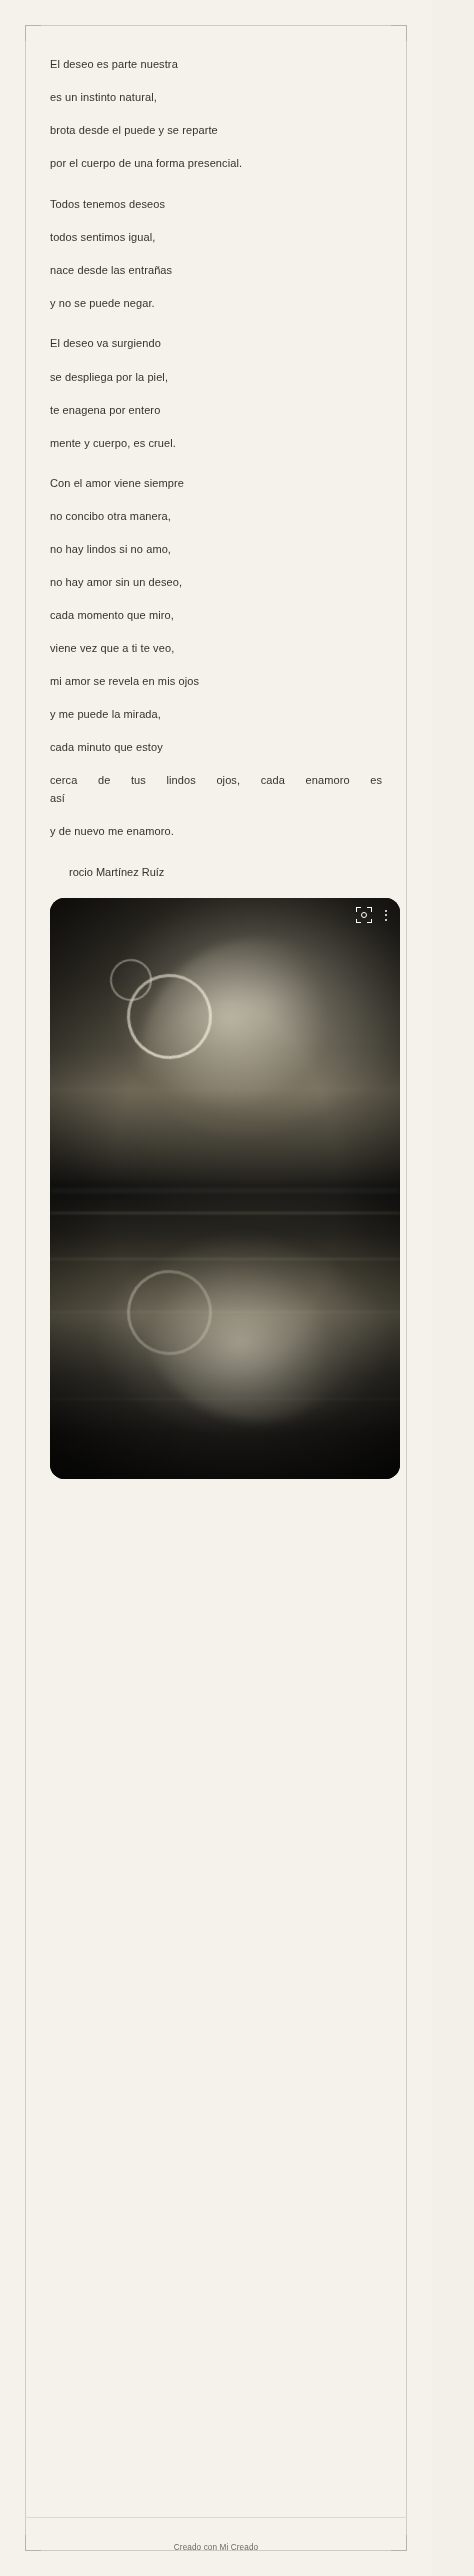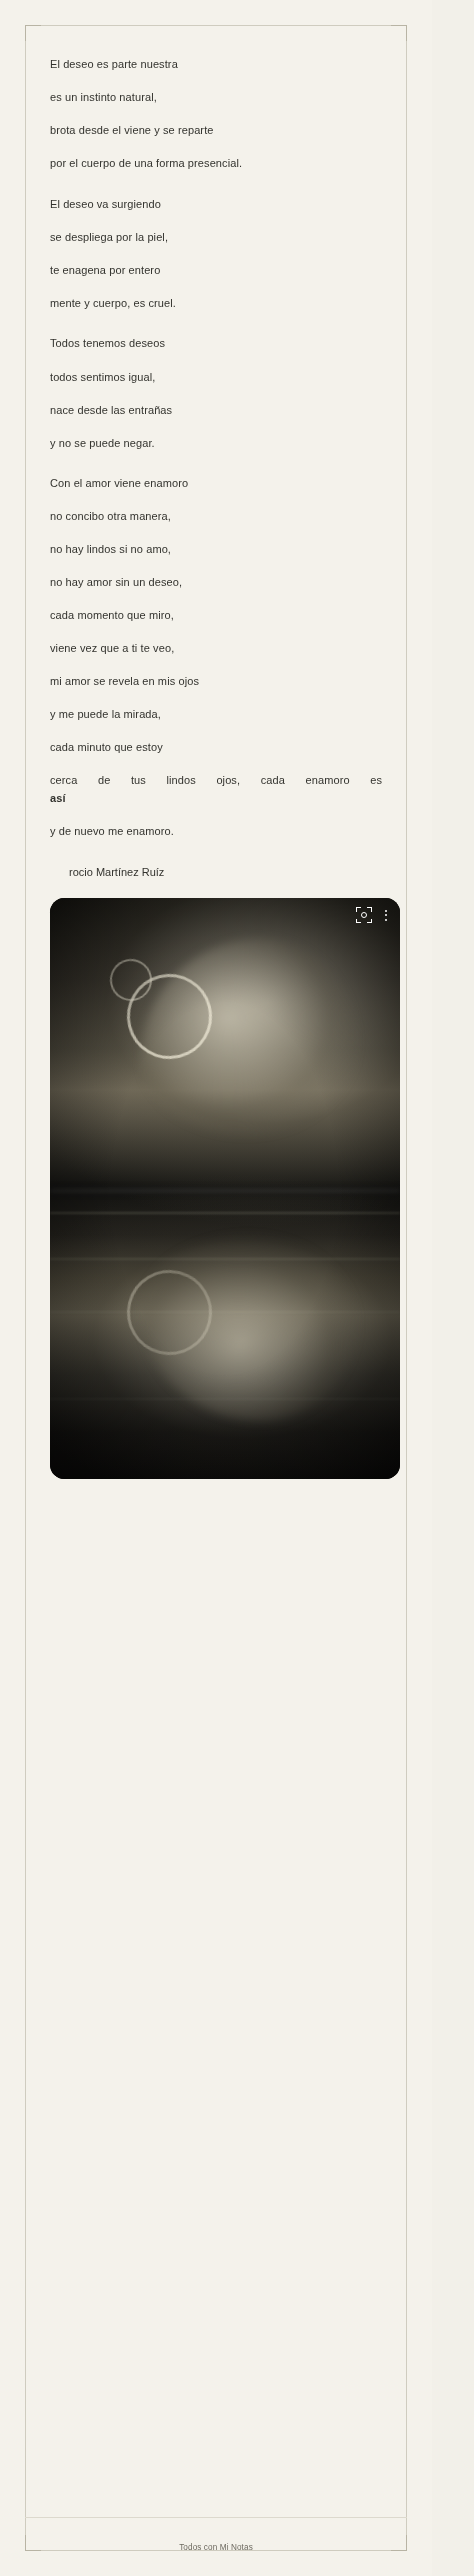--- a/index.html
+++ b/index.html
@@ -65,21 +65,20 @@
     white-space: pre-wrap;
   }
   .line:last-child { margin-bottom: 0; margin-top: 16px; }
   .line.justified {
     text-align: justify;
     text-align-last: justify;
     margin-bottom: 5.3px;
   }
   .line.cont {
     margin-top: 0;
-    font-weight: bold;
   }
 
   .author {
     font-size: 11px;
     color: #33332e;
     margin: 12px 0 20px 0;
     padding-left: 19px;
   }
 
   
@@ -256,41 +255,41 @@
     <span class="corner br"></span>
   </div>
 
   <div class="content">
 
     <div class="poem">
 
       <div class="stanza">
         <p class="line">El deseo es parte nuestra</p>
         <p class="line">es un instinto natural,</p>
-        <p class="line">brota desde el viene y se reparte</p>
+        <p class="line">brota desde el puede y se reparte</p>
         <p class="line">por el cuerpo de una forma presencial.</p>
+      </div>
+
+      <div class="stanza">
+        <p class="line">Todos tenemos deseos</p>
+        <p class="line">todos sentimos igual,</p>
+        <p class="line">nace desde las entrañas</p>
+        <p class="line">y no se puede negar.</p>
       </div>
 
       <div class="stanza">
         <p class="line">El deseo va surgiendo</p>
         <p class="line">se despliega por la piel,</p>
         <p class="line">te enagena por entero</p>
         <p class="line">mente y cuerpo, es cruel.</p>
       </div>
 
+
       <div class="stanza">
-        <p class="line">Todos tenemos deseos</p>
-        <p class="line">todos sentimos igual,</p>
-        <p class="line">nace desde las entrañas</p>
-        <p class="line">y no se puede negar.</p>
-      </div>
-
-
-      <div class="stanza">
-        <p class="line">Con el amor viene enamoro</p>
+        <p class="line">Con el amor viene siempre</p>
         <p class="line">no concibo otra manera,</p>
         <p class="line">no hay lindos si no amo,</p>
         <p class="line">no hay amor sin un deseo,</p>
         <p class="line">cada momento que miro,</p>
         <p class="line">viene vez que a ti te veo,</p>
         <p class="line">mi amor se revela en mis ojos</p>
         <p class="line">y me puede la mirada,</p>
         <p class="line">cada minuto que estoy</p>
         <p class="line justified">cerca de tus lindos ojos, cada enamoro es</p>
         <p class="line cont">así</p>
@@ -328,17 +327,17 @@
             <span></span>
             <span></span>
         </div>
       </div>
     </div>
 
   </div>
 
   <div class="footer-rule"></div>
   <div class="footer">
-    <span class="footer-text">Todos con Mi Notas</span>
+    <span class="footer-text">Creado con Mi Creado</span>
   </div>
 
 </div>
 
 
 </body></html>

